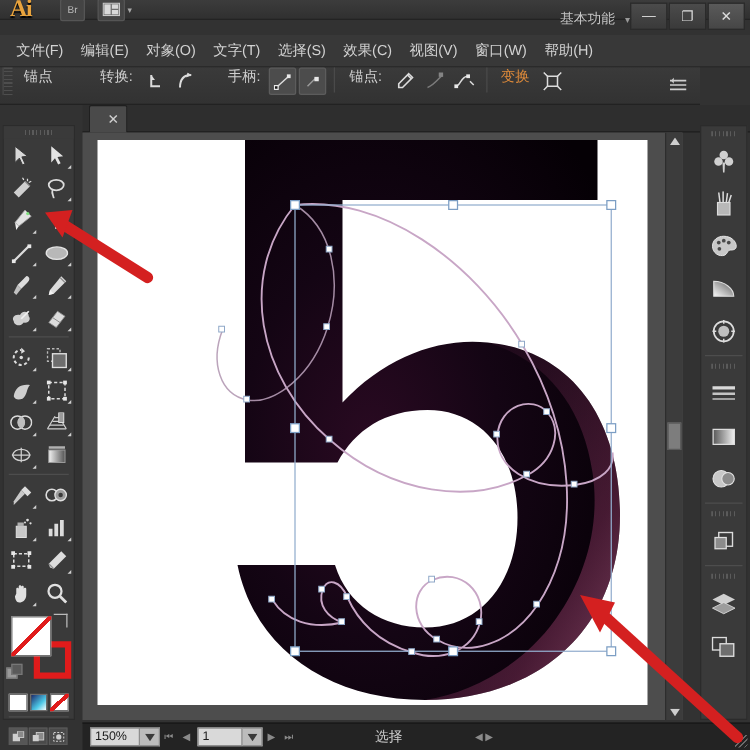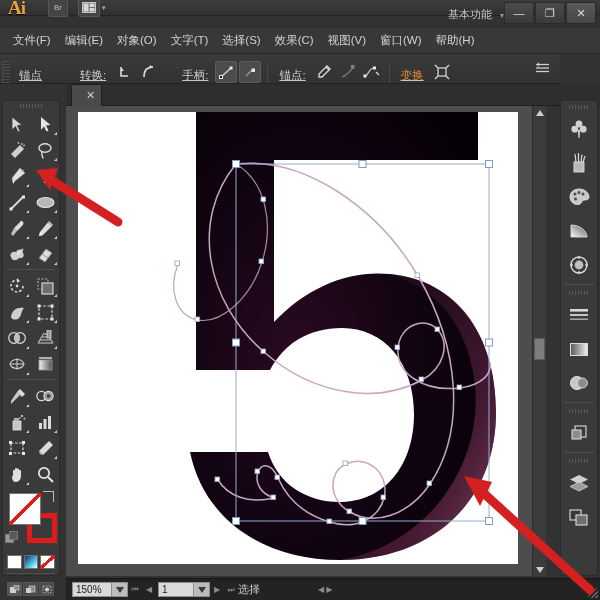--- a/index.html
+++ b/index.html
@@ -58,21 +58,21 @@
   }
   .menu-item {
     padding:3px 7px; font-size:11.5px; color:#d2d2d2; white-space:nowrap;
   }
 
   
   .controlbar {
     position:absolute; left:0; top:54px; width:560px; height:30px;
     background:linear-gradient(#3a3a3a,#323232);
     border-bottom:1px solid #222;
-    display:flex; align-items:flex-end;text-decoration:underline;
+    display:flex; align-items:flex-start;
   }
   .cb-grip {
     width:8px; height:22px; margin:0 3px 0 2px;
     background:repeating-linear-gradient(#4e4e4e 0 1px,transparent 1px 3px);
     border-left:1px solid #4a4a4a;
   }
   .cb-label { font-size:11.5px; color:#d0d0d0; padding:0 6px; white-space:nowrap; }
   .cb-label.hl { color:#e08b3a; }
   .cb-icon {
     width:22px; height:22px; margin:0 1px;
@@ -220,21 +220,21 @@
   .zoomcar {
     width:16px;height:15px;background:#bcbcbc;border:1px solid #8d8d8d;border-left:none;
     display:flex;align-items:center;justify-content:center;
   }
   .navbtn { width:14px;height:15px; display:flex;align-items:center;justify-content:center;
     color:#8a8a8a; font-size:8px; }
   .pagebox {
     width:36px;height:15px;background:#d9d9d9;color:#1a1a1a;border:1px solid #8d8d8d;
     font-size:10px; display:flex;align-items:center;padding-left:3px; margin-left:2px;
   }
-  .st-sel { font-size:11px; color:#cfcfcf; }
+  .st-sel { margin-left:62px; font-size:11px; color:#cfcfcf; }
   .st-right { margin-left:58px; display:flex; align-items:center; gap:2px; }
   .st-right .b { color:#8a8a8a; font-size:8px; }
   .st-grip {
     position:absolute; right:2px; bottom:2px; width:10px; height:10px;
     background:
       repeating-linear-gradient(135deg,#6a6a6a 0 1px,transparent 1px 3px);
   }
 
   
   .annot { position:absolute; left:0; top:0; width:600px; height:600px; pointer-events:none; z-index:40; }

